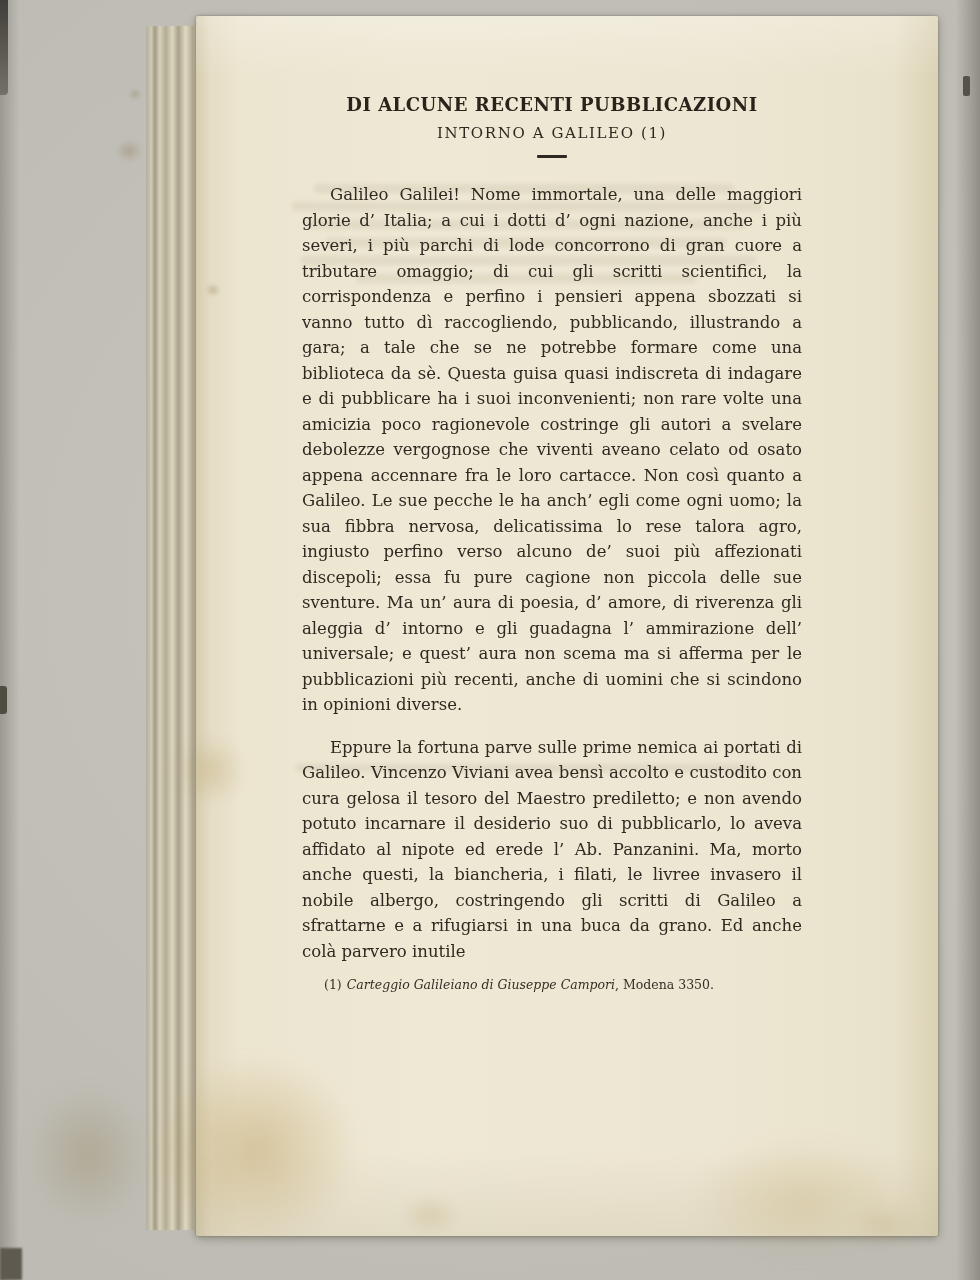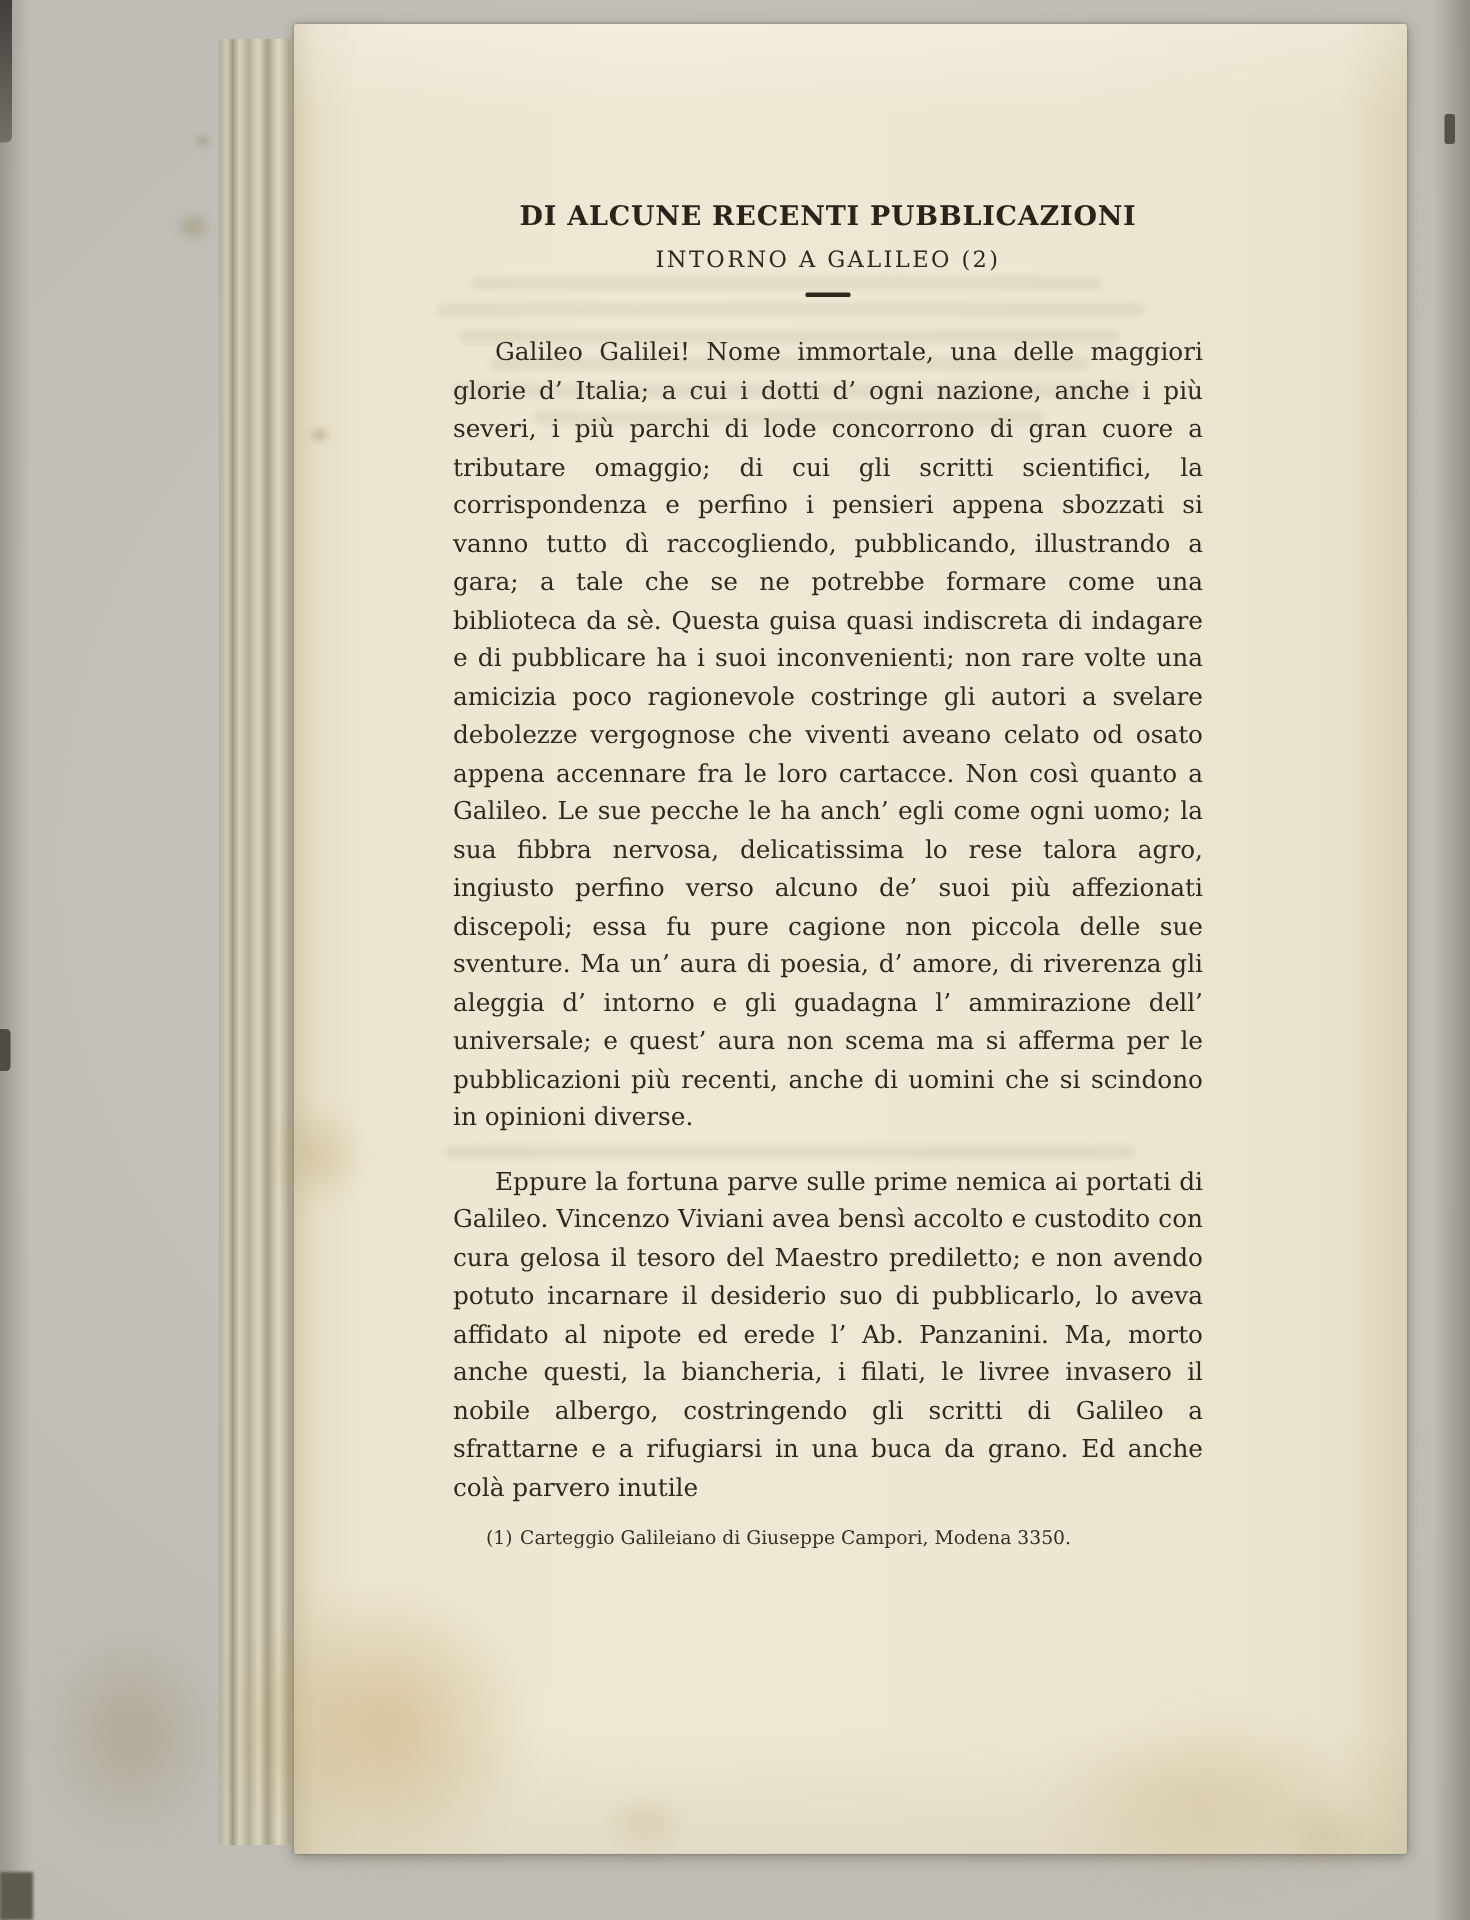--- a/index.html
+++ b/index.html
@@ -38,41 +38,41 @@
   .g1 { left:118px; top:168px; width:420px; height:9px; }
   .g2 { left:96px;  top:186px; width:470px; height:9px; }
   .g3 { left:110px; top:204px; width:440px; height:9px; }
   .g4 { left:130px; top:222px; width:400px; height:9px; }
   .g5 { left:105px; top:240px; width:455px; height:9px; }
   .g6 { left:160px; top:258px; width:340px; height:9px; }
   .g7 { left:100px; top:748px; width:460px; height:8px; }
 
   .content { position:absolute; left:106px; top:0; width:500px; color:#2d2920; }
   .title {
-    margin-top:118px; text-align:center;
+    margin-top:78px; text-align:center;
     font-size:18px; font-weight:bold; letter-spacing:0.5px; color:#28241b;
     line-height:22px;
   }
   .subtitle {
     margin-top:8px; text-align:center;
     font-size:15px; font-weight:normal; letter-spacing:1.6px; color:#2d2920;
     line-height:18px;
   }
   .rule { width:30px; height:3px; background:#2d2920; margin:13px auto 0 auto; border-radius:1px; }
   .para {
     margin-top:17px; font-size:16.5px; line-height:25.5px;
     text-align:justify; text-indent:28px; color:#2e2a21;
     hyphens:auto; -webkit-hyphens:auto;
   }
   .para.first { margin-top:24px; }
   .footnote {
     margin-top:13px; padding-left:22px;
     font-size:12.5px; line-height:16px; color:#332f26;
   }
-  .footnote .it { }
+  .footnote .it { font-style:italic; }
   .footnote .marker { margin-right:5px; }
 
   
   .stain { position:absolute; border-radius:50%; pointer-events:none; }
   .s1 { left:150px; top:1055px; width:210px; height:190px; background:radial-gradient(ellipse, rgba(176,140,70,0.38), rgba(176,140,70,0) 70%); filter:blur(8px); }
   .s2 { left:28px;  top:1085px; width:120px; height:140px; background:radial-gradient(ellipse, rgba(150,130,85,0.32), rgba(150,130,85,0) 70%); filter:blur(8px); }
   .s3 { left:690px; top:1140px; width:220px; height:120px; background:radial-gradient(ellipse, rgba(180,150,80,0.22), rgba(180,150,80,0) 70%); filter:blur(10px); }
   .s4 { left:176px; top:735px;  width:70px;  height:70px;  background:radial-gradient(ellipse, rgba(170,140,75,0.26), rgba(170,140,75,0) 70%); filter:blur(6px); }
   .s5 { left:116px; top:140px;  width:26px;  height:22px;  background:radial-gradient(ellipse, rgba(140,120,80,0.38), rgba(140,120,80,0) 70%); filter:blur(2px); }
   .s6 { left:128px; top:88px;   width:14px;  height:12px;  background:radial-gradient(ellipse, rgba(140,120,80,0.34), rgba(140,120,80,0) 70%); filter:blur(1.5px); }
@@ -98,21 +98,21 @@
     <div class="ghost g1"></div>
     <div class="ghost g2"></div>
     <div class="ghost g3"></div>
     <div class="ghost g4"></div>
     <div class="ghost g5"></div>
     <div class="ghost g6"></div>
     <div class="ghost g7"></div>
 
     <div class="content">
       <h1 class="title">DI ALCUNE RECENTI PUBBLICAZIONI</h1>
-      <h2 class="subtitle">INTORNO A GALILEO (2)</h2>
+      <h2 class="subtitle">INTORNO A GALILEO (1)</h2>
       <div class="rule"></div>
 
       <p class="para first" lang="it">Galileo Galilei! Nome immortale, una delle maggiori glorie d’ Italia; a cui i dotti d’ ogni nazione, anche i più severi, i più parchi di lode concorrono di gran cuore a tributare omaggio; di cui gli scritti scientifici, la corrispondenza e perfino i pensieri appena sbozzati si vanno tutto dì raccogliendo, pubblicando, illustrando a gara; a tale che se ne potrebbe formare come una biblioteca da sè. Questa guisa quasi indiscreta di indagare e di pubblicare ha i suoi inconvenienti; non rare volte una amicizia poco ragionevole costringe gli autori a svelare debolezze vergognose che viventi aveano celato od osato appena accennare fra le loro cartacce. Non così quanto a Galileo. Le sue pecche le ha anch’ egli come ogni uomo; la sua fibbra nervosa, delicatissima lo rese talora agro, ingiusto perfino verso alcuno de’ suoi più affezionati discepoli; essa fu pure cagione non piccola delle sue sventure. Ma un’ aura di poesia, d’ amore, di riverenza gli aleggia d’ intorno e gli guadagna l’ ammirazione dell’ universale; e quest’ aura non scema ma si afferma per le pubblicazioni più recenti, anche di uomini che si scindono in opinioni diverse.</p>
       <p class="para" lang="it">Eppure la fortuna parve sulle prime nemica ai portati di Galileo. Vincenzo Viviani avea bensì accolto e custodito con cura gelosa il tesoro del Maestro prediletto; e non avendo potuto incarnare il desiderio suo di pubblicarlo, lo aveva affidato al nipote ed erede l’ Ab. Panzanini. Ma, morto anche questi, la biancheria, i filati, le livree invasero il nobile albergo, costringendo gli scritti di Galileo a sfrattarne e a rifugiarsi in una buca da grano. Ed anche colà parvero inutile</p>
 
       <div class="footnote">
         <span class="marker">(1)</span><span class="it">Carteggio Galileiano di Giuseppe Campori</span><span>, Modena 3350.</span>
       </div>
     </div>
   </div>

